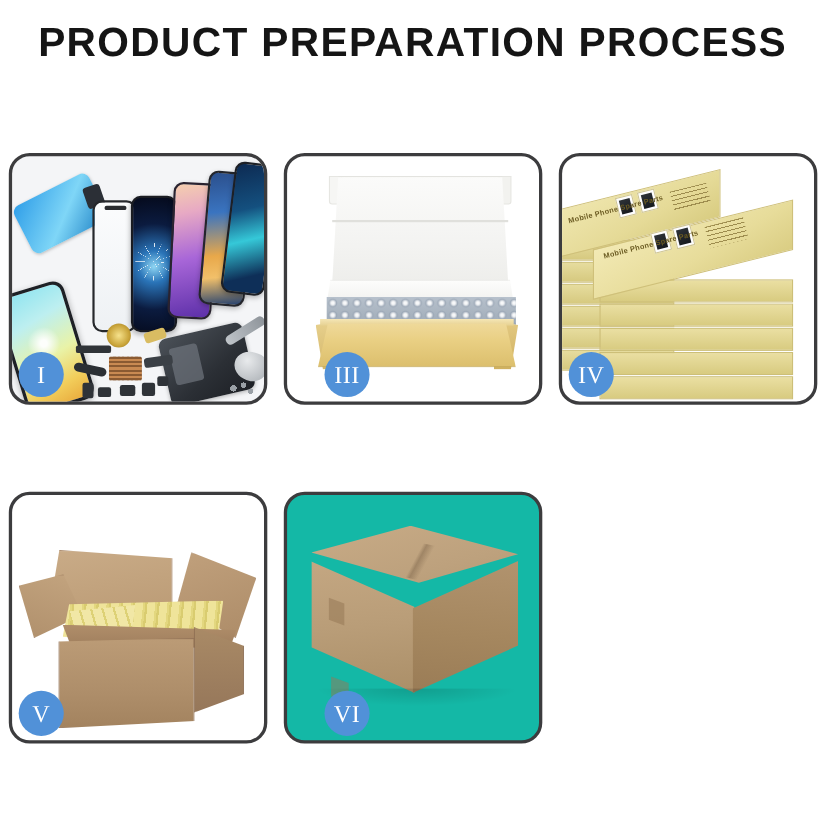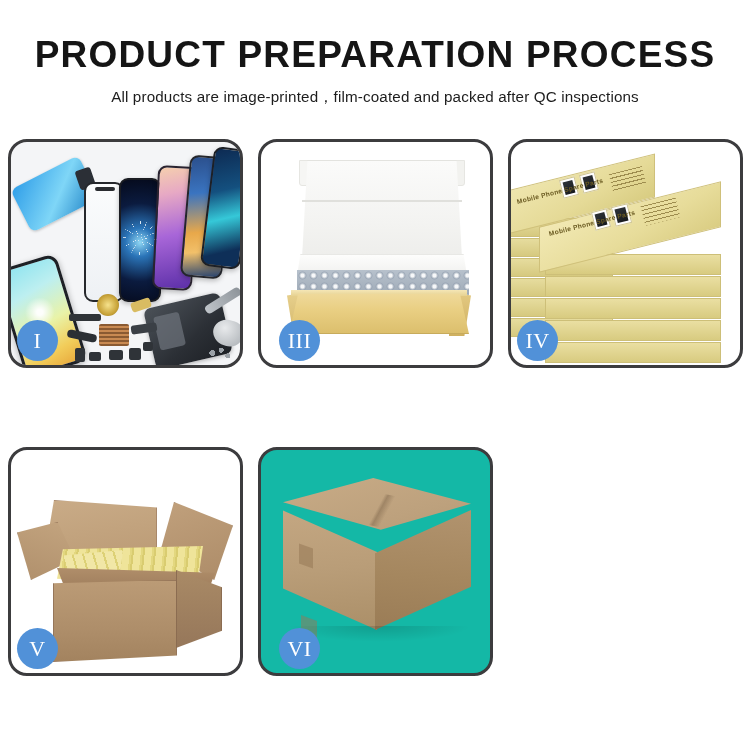--- a/index.html
+++ b/index.html
@@ -9,21 +9,21 @@
     font-family: "Liberation Sans", sans-serif;
     overflow: hidden;
   }
   #page { position: relative; width: 750px; height: 750px; background: #fff; }
 
   
   .header { position: absolute; left: 0; top: 0; width: 750px; text-align: center; }
   .title {
     font-size: 37px; font-weight: 700; color: #151515;
     letter-spacing: 1.2px; line-height: 1;
-    margin-top: 36px;
+    margin-top: 20px;
     font-family: "Liberation Sans", sans-serif;
   }
   .subtitle {
     font-size: 15.2px; color: #1d1d1d; margin-top: 14px;
     letter-spacing: .15px; white-space: nowrap;
   }
 
   
   .grid {
     position: absolute; left: 8px; top: 139px;
@@ -45,21 +45,21 @@
   .badge {
     position: absolute; left: 6px; bottom: 4px;
     width: 41px; height: 41px; border-radius: 50%;
     background: #5191d8;
     color: #ffffff;
     font-family: "Liberation Serif", serif;
     font-size: 22px; line-height: 41px; text-align: center;
     letter-spacing: .5px;
     z-index: 30;
   }
-  .badge.inset { left: 18px; }
+  .badge.inset { left: 34px; }
 
   
   .c1 { background: #f4f5f7; }
   .c1 .scene { position: absolute; inset: 0; }
   .phone-flex {
     position: absolute; left: 6px; top: 28px; width: 76px; height: 48px;
     background: linear-gradient(140deg,#2f9ee8,#7fd6f7 55%,#1b7fc4);
     border-radius: 7px; transform: rotate(-27deg);
     box-shadow: 0 1px 3px rgba(0,0,0,.25);
   }
@@ -387,21 +387,20 @@
     background: radial-gradient(ellipse at 50% 0%, rgba(0,0,0,.14), rgba(0,0,0,0) 70%);
   }
 </style>
 </head>
 <body>
 
 <div id="page">
 
   <div class="header">
     <div class="title">PRODUCT PREPARATION PROCESS</div>
-    <div class="subtitle">All products are image-printed，film-coated and packed after QC inspections</div>
   </div>
 
   <div class="grid">
 
     <div class="cell c1">
       <div class="scene">
         <div class="phone-flex"></div>
         <div class="glass"></div>
         <div class="pscreen p-dark"></div>
         <div class="pscreen p-purple"></div>

